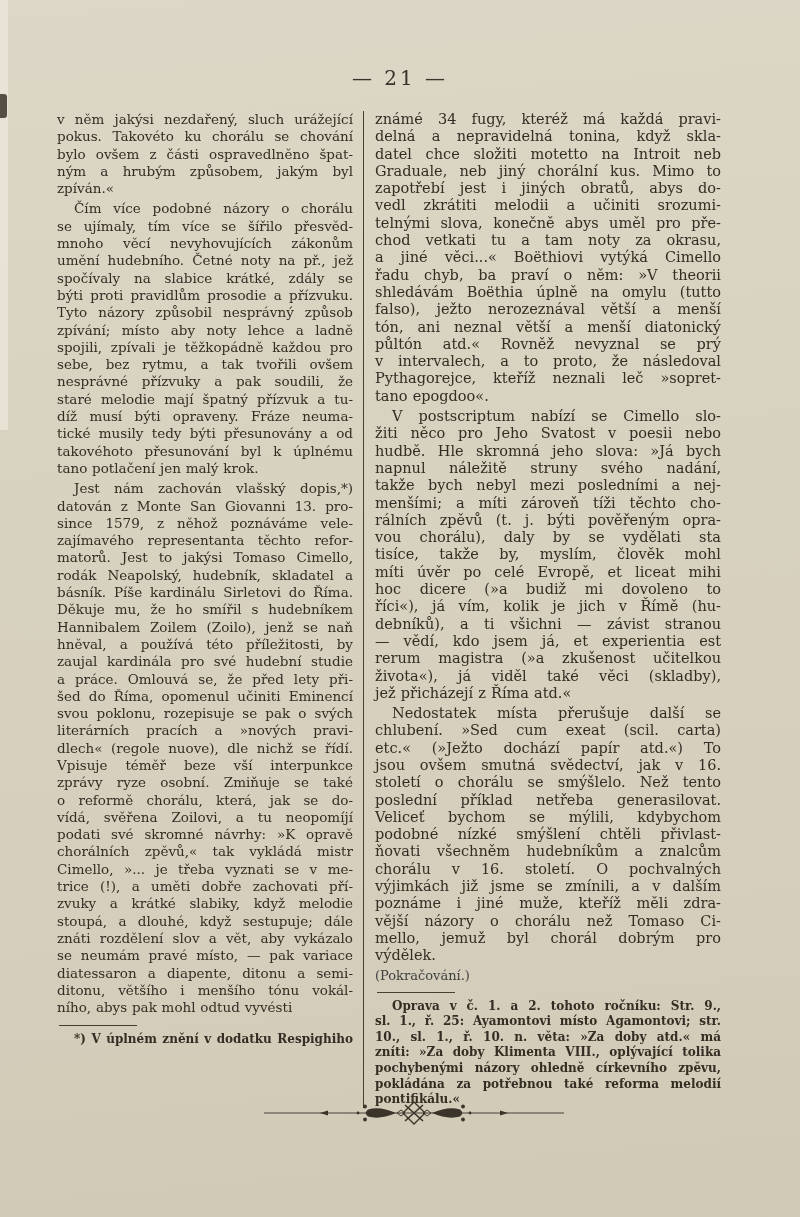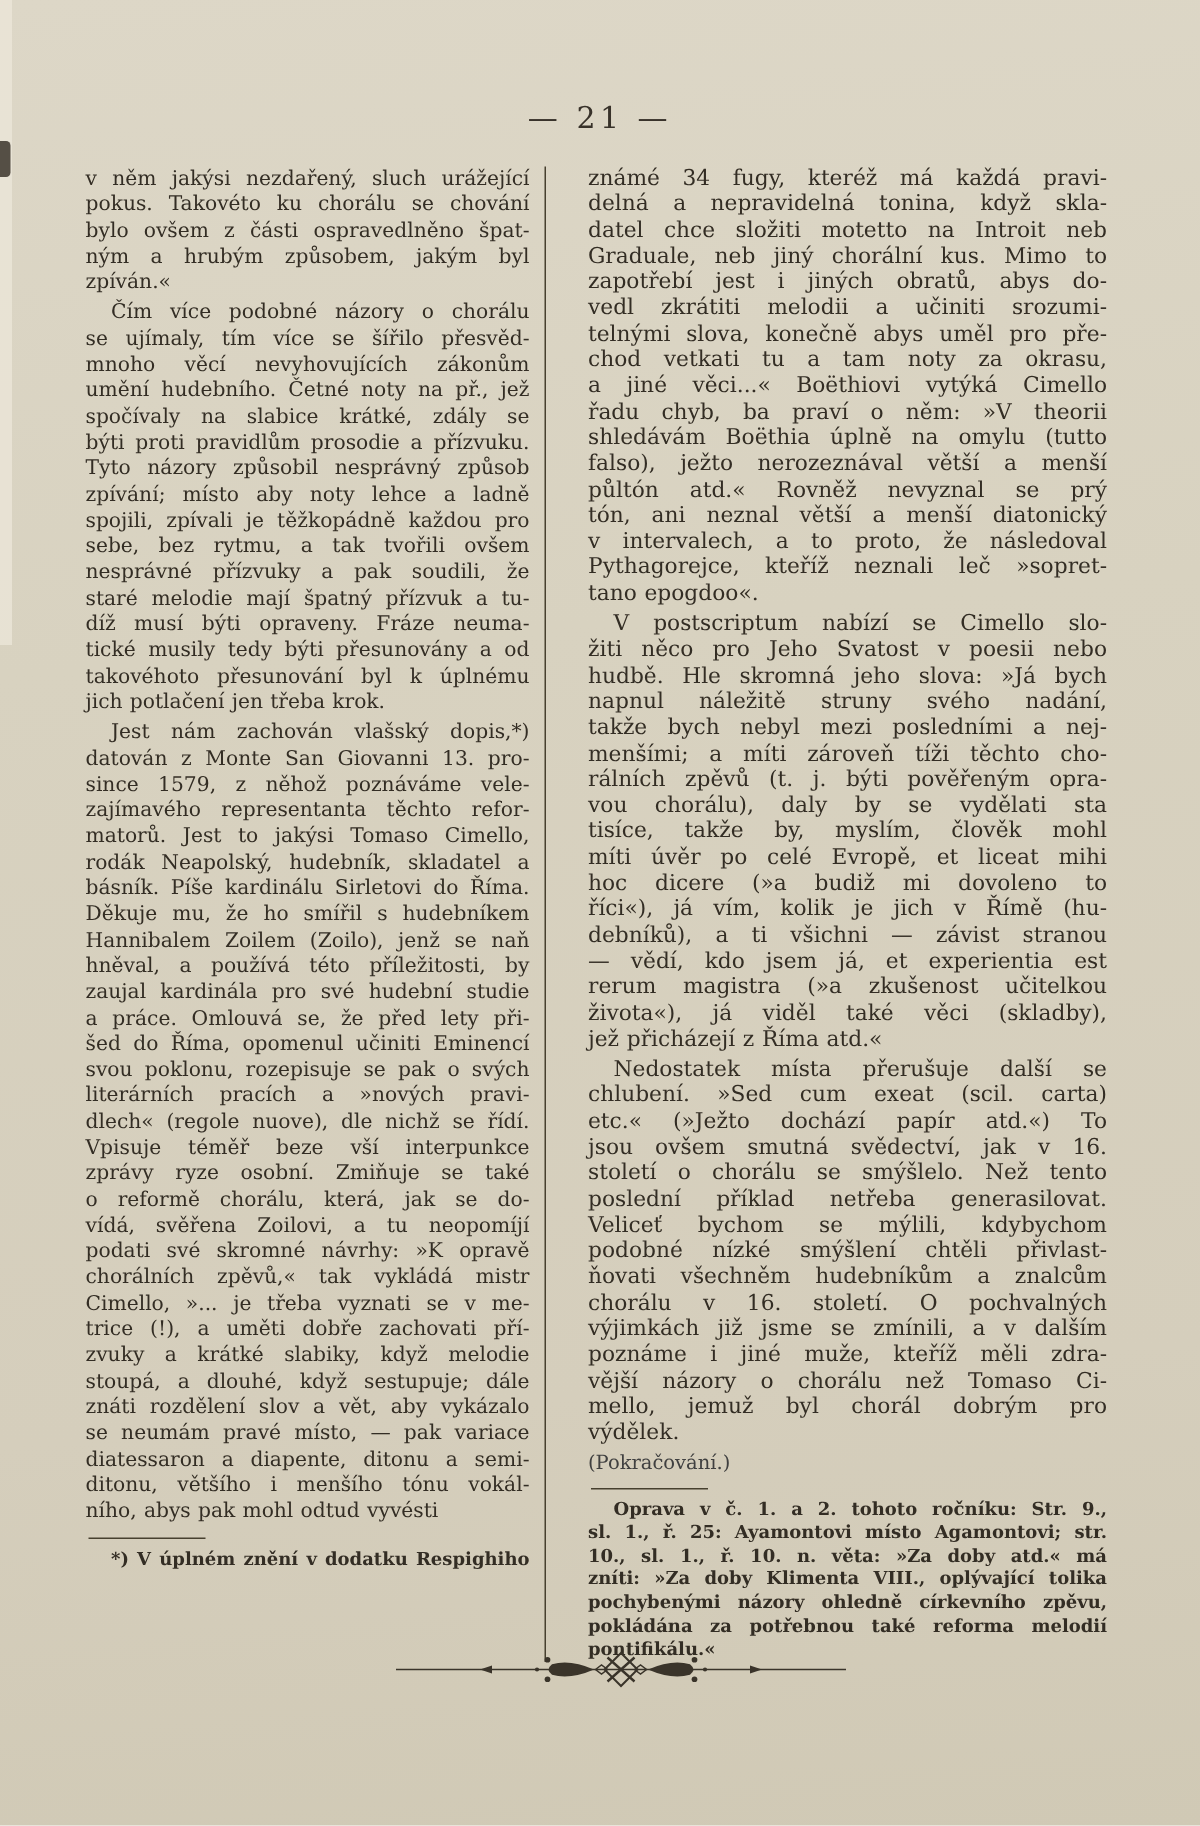--- a/index.html
+++ b/index.html
@@ -8,21 +8,21 @@
     background:linear-gradient(175deg,#ddd7c7 0%,#d8d2c0 35%,#d5cebc 75%,#d0c9b5 100%);
     font-family:"DejaVu Serif",serif;
     color:#332d24;
   }
   .edge-light{position:absolute;left:0;top:0;width:8px;height:430px;background:#ece7da;opacity:.75;}
   .edge-mark{position:absolute;left:0;top:94px;width:7px;height:24px;background:#3b352b;border-radius:0 3px 3px 0;opacity:.85;}
   .page-number{position:absolute;top:66px;left:0;width:100%;text-align:center;
     font-size:20px;letter-spacing:3px;color:#38322a;}
   .columns{position:absolute;top:111px;left:57px;display:flex;align-items:flex-start;}
   .col-left{width:296px;}
-  .col-right{width:346px;margin-left:10px;padding-left:28px;border-left:1px solid #47402f;}
+  .col-right{width:346px;margin-left:10px;padding-left:11px;border-left:1px solid #47402f;}
   .para{margin:0 0 3px 0;}
   .line{
     font-size:13.5px;line-height:17.3px;
     text-align:justify;text-align-last:justify;
     word-spacing:.5px;
   }
   .col-right .line{font-size:14.5px;}
   .line.last{text-align-last:left;}
   .line.indent{text-indent:17px;}
   .foot-rule{width:78px;height:1px;background:#47402f;margin:9px 0 6px 2px;}
@@ -57,21 +57,21 @@
           <div class="line">býti proti pravidlům prosodie a přízvuku.</div>
           <div class="line">Tyto názory způsobil nesprávný způsob</div>
           <div class="line">zpívání; místo aby noty lehce a ladně</div>
           <div class="line">spojili, zpívali je těžkopádně každou pro</div>
           <div class="line">sebe, bez rytmu, a tak tvořili ovšem</div>
           <div class="line">nesprávné přízvuky a pak soudili, že</div>
           <div class="line">staré melodie mají špatný přízvuk a tu-</div>
           <div class="line">díž musí býti opraveny. Fráze neuma-</div>
           <div class="line">tické musily tedy býti přesunovány a od</div>
           <div class="line">takovéhoto přesunování byl k úplnému</div>
-          <div class="line last">jich potlačení jen třeba krok.</div>
+          <div class="line last">tano potlačení jen malý krok.</div>
         </div>
         <div class="para">
           <div class="line indent">Jest nám zachován vlašský dopis,*)</div>
           <div class="line">datován z Monte San Giovanni 13. pro-</div>
           <div class="line">since 1579, z něhož poznáváme vele-</div>
           <div class="line">zajímavého representanta těchto refor-</div>
           <div class="line">matorů. Jest to jakýsi Tomaso Cimello,</div>
           <div class="line">rodák Neapolský, hudebník, skladatel a</div>
           <div class="line">básník. Píše kardinálu Sirletovi do Říma.</div>
           <div class="line">Děkuje mu, že ho smířil s hudebníkem</div>
@@ -113,22 +113,22 @@
           <div class="line">datel chce složiti motetto na Introit neb</div>
           <div class="line">Graduale, neb jiný chorální kus. Mimo to</div>
           <div class="line">zapotřebí jest i jiných obratů, abys do-</div>
           <div class="line">vedl zkrátiti melodii a učiniti srozumi-</div>
           <div class="line">telnými slova, konečně abys uměl pro pře-</div>
           <div class="line">chod vetkati tu a tam noty za okrasu,</div>
           <div class="line">a jiné věci...« Boëthiovi vytýká Cimello</div>
           <div class="line">řadu chyb, ba praví o něm: »V theorii</div>
           <div class="line">shledávám Boëthia úplně na omylu (tutto</div>
           <div class="line">falso), ježto nerozeznával větší a menší</div>
+          <div class="line">tón, ani neznal větší a menší diatonický</div>
           <div class="line">půltón atd.« Rovněž nevyznal se prý</div>
-          <div class="line">tón, ani neznal větší a menší diatonický</div>
           <div class="line">v intervalech, a to proto, že následoval</div>
           <div class="line">Pythagorejce, kteříž neznali leč »sopret-</div>
           <div class="line last">tano epogdoo«.</div>
         </div>
         <div class="para">
           <div class="line indent">V postscriptum nabízí se Cimello slo-</div>
           <div class="line">žiti něco pro Jeho Svatost v poesii nebo</div>
           <div class="line">hudbě. Hle skromná jeho slova: »Já bych</div>
           <div class="line">napnul náležitě struny svého nadání,</div>
           <div class="line">takže bych nebyl mezi posledními a nej-</div>

